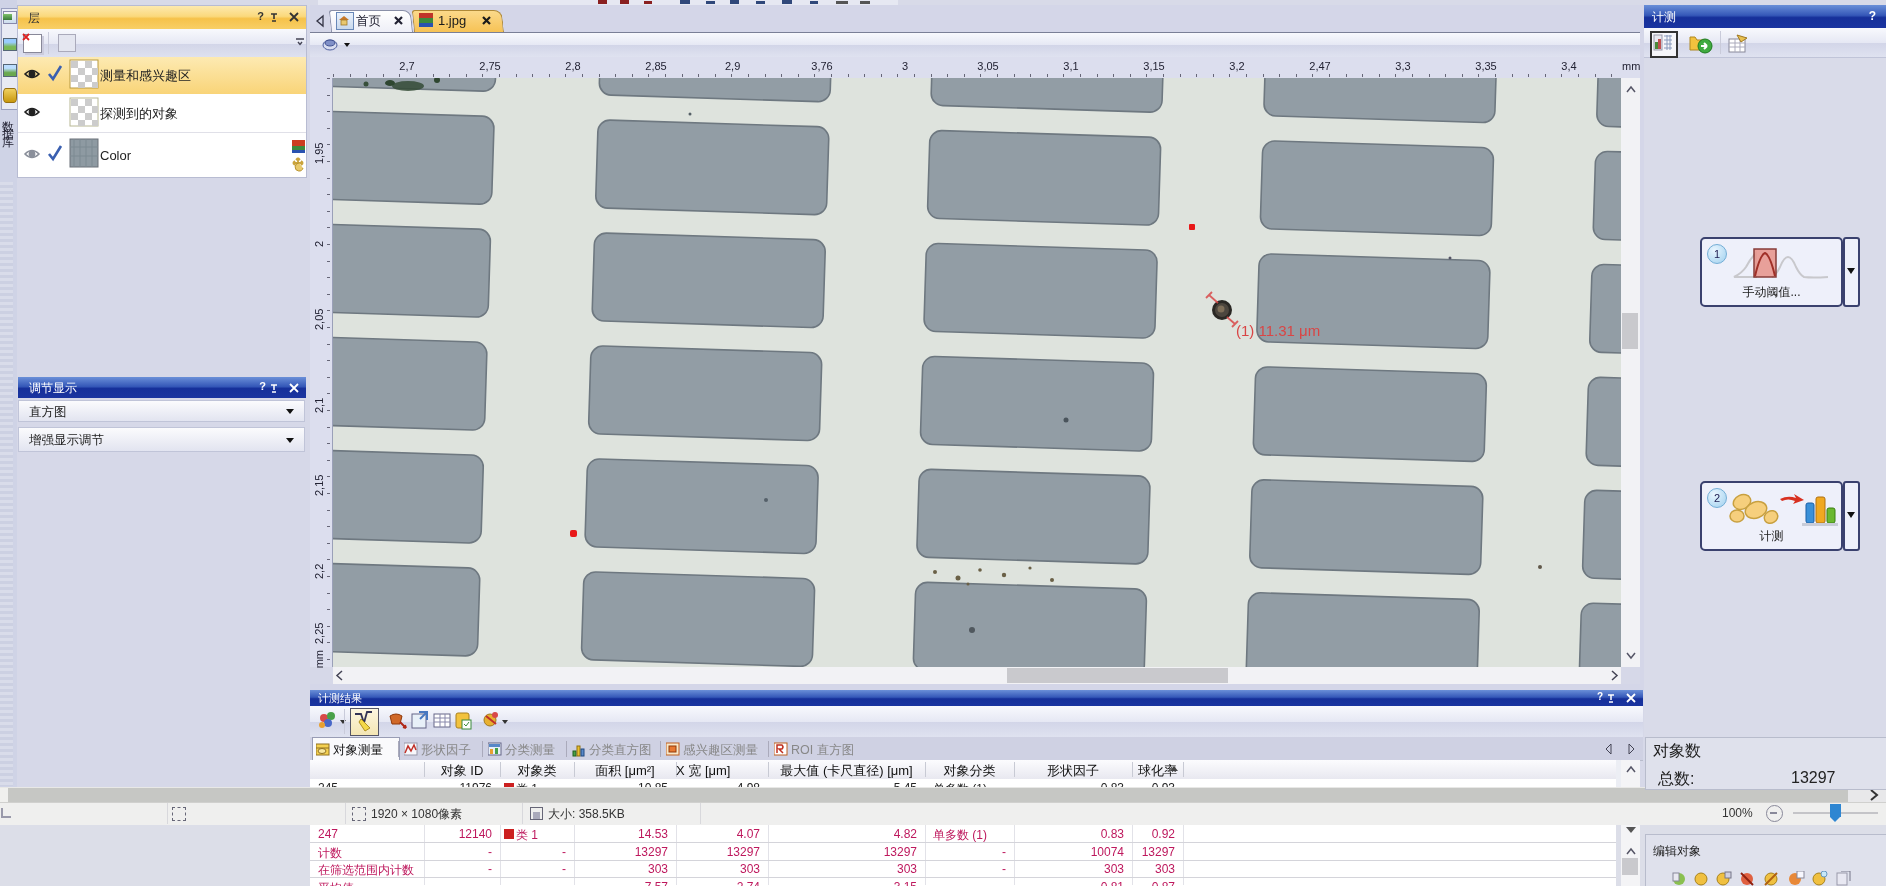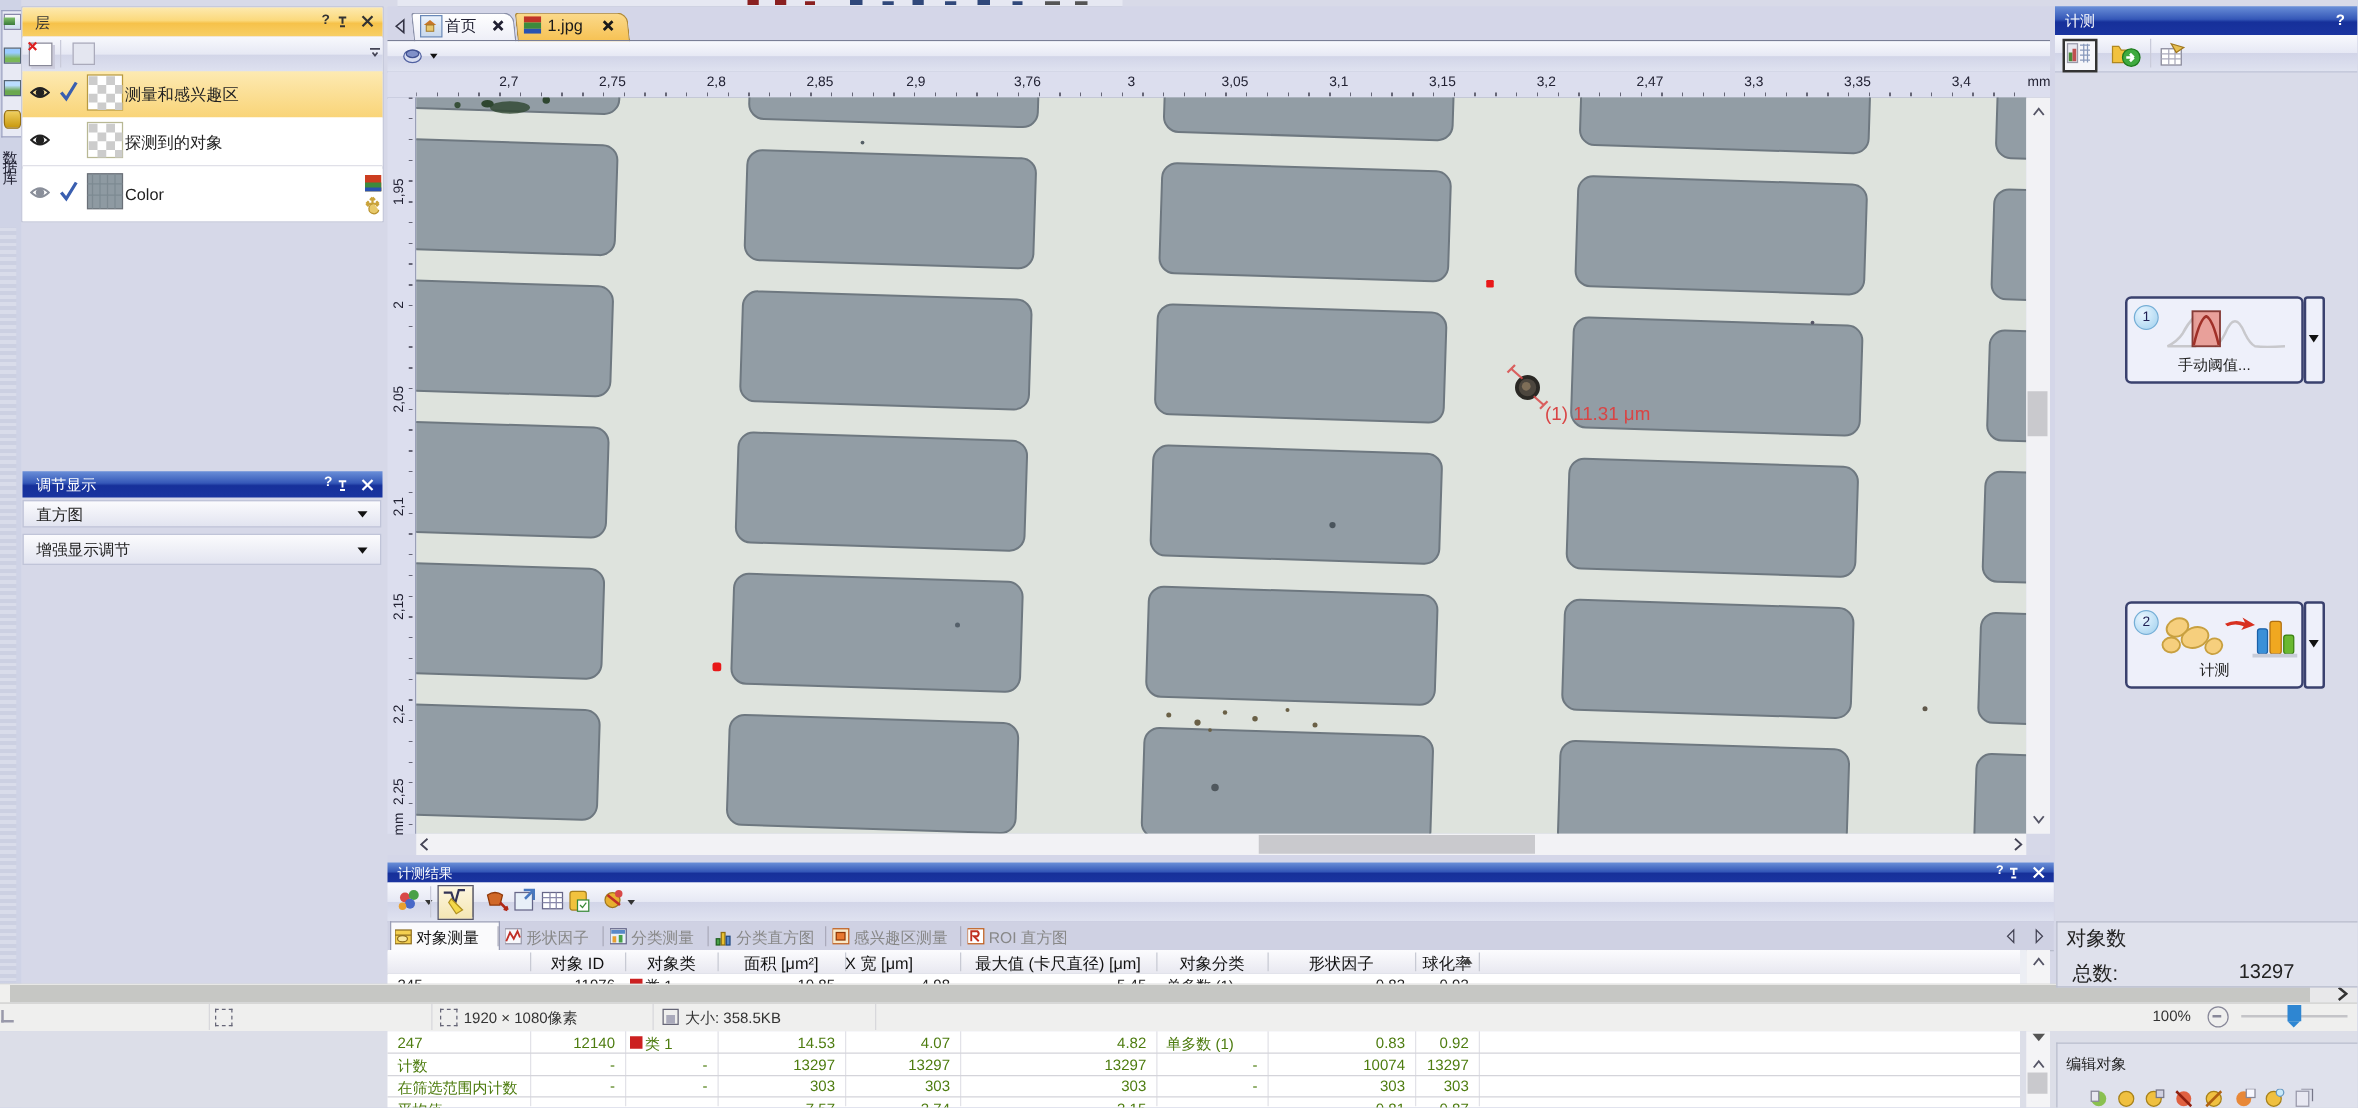--- a/index.html
+++ b/index.html
@@ -512,21 +512,21 @@
   <div style="position:absolute;left:1766px;top:2px;width:15px;height:15px;border:1.5px solid #889;border-radius:50%">
       <div style="position:absolute;left:3px;top:6px;width:7px;height:2px;background:#889"></div>
     </div>
   <div style="position:absolute;left:1793px;top:9px;width:85px;height:2px;background:#c4c4c8"></div>
   <div style="position:absolute;left:1830px;top:1px;width:11px;height:13px;background:#2e86d2"></div>
   <div style="position:absolute;left:1830px;top:14px;width:0;height:0;border-left:5.5px solid transparent;border-right:5.5px solid transparent;border-top:5px solid #2e86d2"></div>
 </div>
 
 <div class="ab" style="left:0;top:825px;width:1886px;height:61px;background:#dcdee8"></div>
 <div class="ab" style="left:310px;top:825px;width:1306px;height:61px;background:#fff"></div>
-<div class="ab" id="btable" style="left:310px;top:825px;width:1306px;height:61px;font-size:12px;color:#4d7c0f">
+<div class="ab" id="btable" style="left:310px;top:825px;width:1306px;height:61px;font-size:12px;color:#be185d">
     <div style="position:absolute;left:114px;top:0;width:1px;height:60px;background:#e2e2e8"></div>
     <div style="position:absolute;left:190px;top:0;width:1px;height:60px;background:#e2e2e8"></div>
     <div style="position:absolute;left:264px;top:0;width:1px;height:60px;background:#e2e2e8"></div>
     <div style="position:absolute;left:366px;top:0;width:1px;height:60px;background:#e2e2e8"></div>
     <div style="position:absolute;left:458px;top:0;width:1px;height:60px;background:#e2e2e8"></div>
     <div style="position:absolute;left:615px;top:0;width:1px;height:60px;background:#e2e2e8"></div>
     <div style="position:absolute;left:704px;top:0;width:1px;height:60px;background:#e2e2e8"></div>
     <div style="position:absolute;left:822px;top:0;width:1px;height:60px;background:#e2e2e8"></div>
     <div style="position:absolute;left:873px;top:0;width:1px;height:60px;background:#e2e2e8"></div>
     <div style="position:absolute;left:0;top:17px;width:1306px;height:1px;background:#d4d4da"></div>

